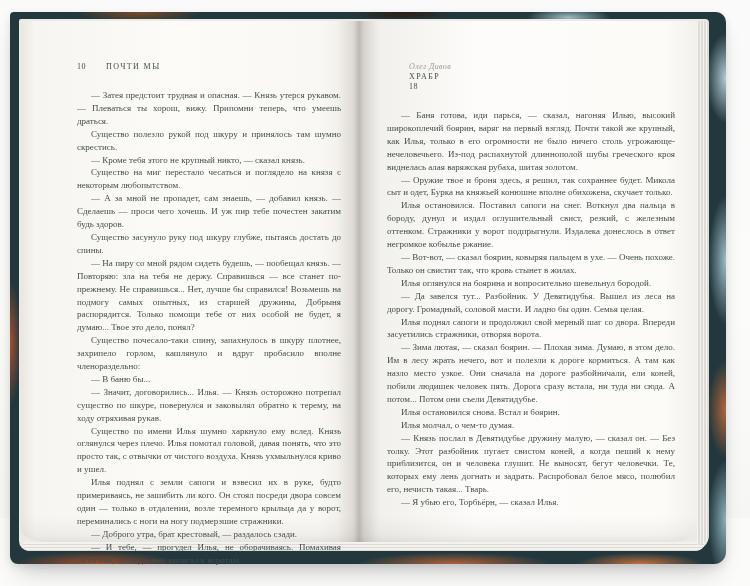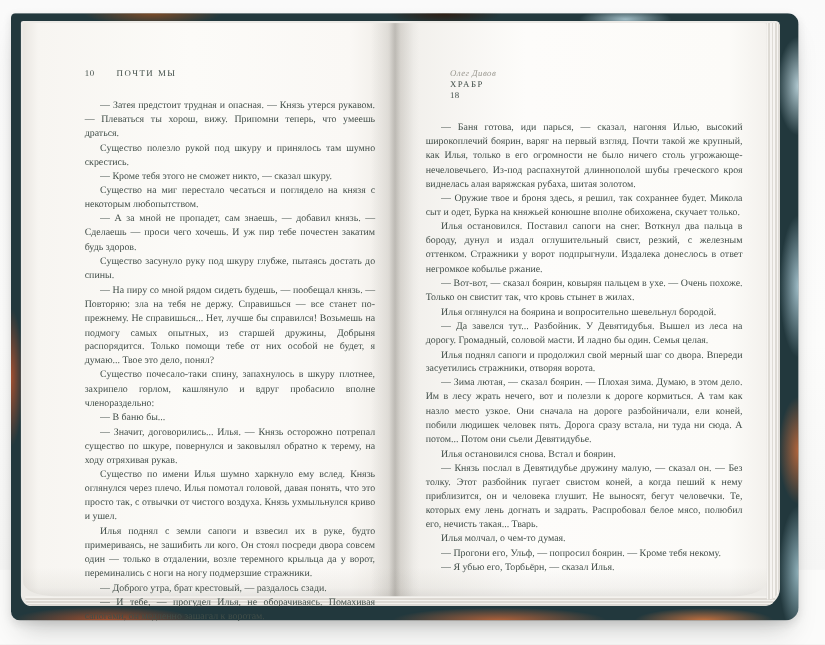--- a/index.html
+++ b/index.html
@@ -118,21 +118,21 @@
     <div class="spread">
 
       <div class="page left">
         <div class="running-head">
           <span class="folio">10</span>
           <span class="head-title">ПОЧТИ МЫ</span>
         </div>
         <div class="bodytext">
             <p>— Затея предстоит трудная и опасная. — Князь утерся рукавом. — Плеваться ты хорош, вижу. Припомни теперь, что умеешь драться.</p>
             <p>Существо полезло рукой под шкуру и принялось там шумно скрестись.</p>
-            <p>— Кроме тебя этого не сможет никто, — сказал шкуру.</p>
+            <p>— Кроме тебя этого не крупный никто, — сказал князь.</p>
             <p>Существо на миг перестало чесаться и поглядело на князя с некоторым любопытством.</p>
             <p>— А за мной не пропадет, сам знаешь, — добавил князь. — Сделаешь — проси чего хочешь. И уж пир тебе почестен закатим будь здоров.</p>
             <p>Существо засунуло руку под шкуру глубже, пытаясь достать до спины.</p>
             <p>— На пиру со мной рядом сидеть будешь, — пообещал князь. — Повторяю: зла на тебя не держу. Справишься — все станет по-прежнему. Не справишься... Нет, лучше бы справился! Возьмешь на подмогу самых опытных, из старшей дружины, Добрыня распорядится. Только помощи тебе от них особой не будет, я думаю... Твое это дело, понял?</p>
             <p>Существо почесало-таки спину, запахнулось в шкуру плотнее, захрипело горлом, кашлянуло и вдруг пробасило вполне членораздельно:</p>
             <p>— В баню бы...</p>
             <p>— Значит, договорились... Илья. — Князь осторожно потрепал существо по шкуре, повернулся и заковылял обратно к терему, на ходу отряхивая рукав.</p>
             <p>Существо по имени Илья шумно харкнуло ему вслед. Князь оглянулся через плечо. Илья помотал головой, давая понять, что это просто так, с отвычки от чистого воздуха. Князь ухмыльнулся криво и ушел.</p>
             <p>Илья поднял с земли сапоги и взвесил их в руке, будто примериваясь, не зашибить ли кого. Он стоял посреди двора совсем один — только в отдалении, возле теремного крыльца да у ворот, переминались с ноги на ногу подмерзшие стражники.</p>
             <p>— Доброго утра, брат крестовый, — раздалось сзади.</p>
@@ -149,23 +149,22 @@
         <div class="bodytext">
             <p>— Баня готова, иди парься, — сказал, нагоняя Илью, высокий широкоплечий боярин, варяг на первый взгляд. Почти такой же крупный, как Илья, только в его огромности не было ничего столь угрожающе-нечеловечьего. Из-под распахнутой длиннополой шубы греческого кроя виднелась алая варяжская рубаха, шитая золотом.</p>
             <p>— Оружие твое и броня здесь, я решил, так сохраннее будет. Микола сыт и одет, Бурка на княжьей конюшне вполне обихожена, скучает только.</p>
             <p>Илья остановился. Поставил сапоги на снег. Воткнул два пальца в бороду, дунул и издал оглушительный свист, резкий, с железным оттенком. Стражники у ворот подпрыгнули. Издалека донеслось в ответ негромкое кобылье ржание.</p>
             <p>— Вот-вот, — сказал боярин, ковыряя пальцем в ухе. — Очень похоже. Только он свистит так, что кровь стынет в жилах.</p>
             <p>Илья оглянулся на боярина и вопросительно шевельнул бородой.</p>
             <p>— Да завелся тут... Разбойник. У Девятидубья. Вышел из леса на дорогу. Громадный, соловой масти. И ладно бы один. Семья целая.</p>
             <p>Илья поднял сапоги и продолжил свой мерный шаг со двора. Впереди засуетились стражники, отворяя ворота.</p>
             <p>— Зима лютая, — сказал боярин. — Плохая зима. Думаю, в этом дело. Им в лесу жрать нечего, вот и полезли к дороге кормиться. А там как назло место узкое. Они сначала на дороге разбойничали, ели коней, побили людишек человек пять. Дорога сразу встала, ни туда ни сюда. А потом... Потом они съели Девятидубье.</p>
             <p>Илья остановился снова. Встал и боярин.</p>
+            <p>Илья молчал, о чем-то думая.</p>
             <p>— Князь послал в Девятидубье дружину малую, — сказал он. — Без толку. Этот разбойник пугает свистом коней, а когда пеший к нему приблизится, он и человека глушит. Не выносят, бегут человечки. Те, которых ему лень догнать и задрать. Распробовал белое мясо, полюбил его, нечисть такая... Тварь.</p>
-            <p>Илья молчал, о чем-то думая.</p>
-            <p>— Прогони его, Ульф, — попросил боярин. — Кроме тебя некому.</p>
             <p>— Я убью его, Торбьёрн, — сказал Илья.</p>
           </div>
       </div>
 
       <div class="gutter"></div>
     </div>
   </div>
 </div>
 
 </body></html>

